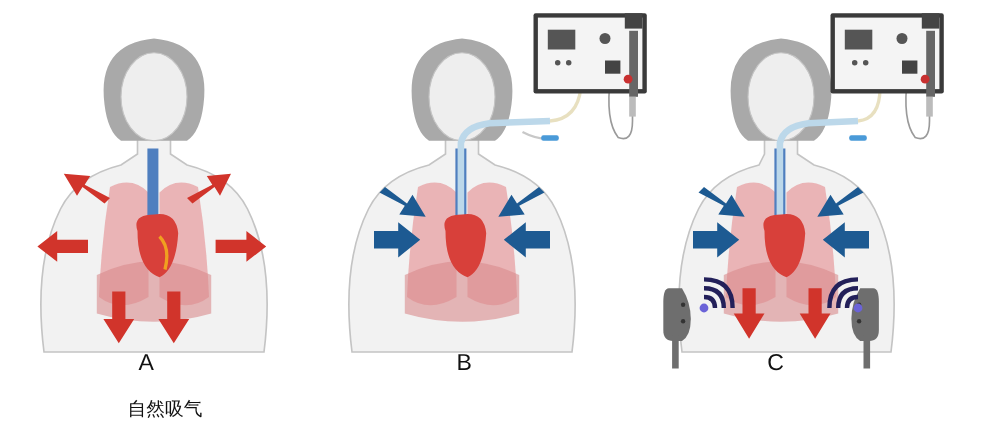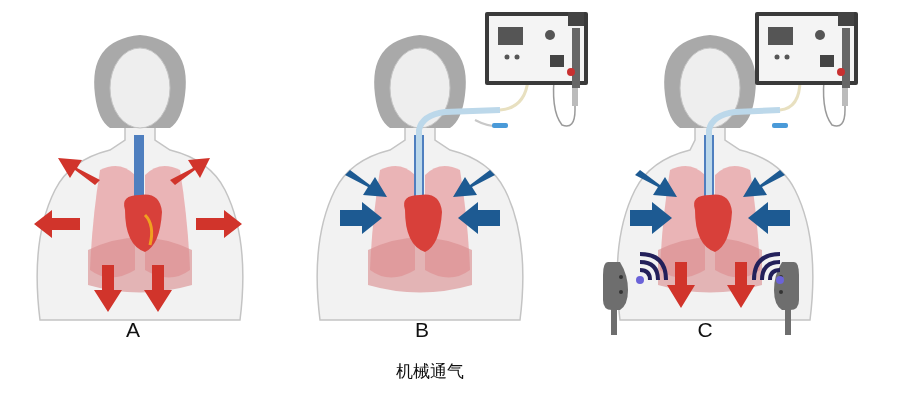--- a/index.html
+++ b/index.html
@@ -32,20 +32,21 @@
     <g fill="#d1342b">
       <polygon points="95,185 75,170 70,178 58,158 82,160 77,168 100,180"></polygon>
       <polygon points="175,185 195,170 200,178 210,158 188,160 193,168 170,180"></polygon>
       <polygon points="80,218 52,218 52,210 34,224 52,238 52,230 80,230"></polygon>
       <polygon points="196,218 224,218 224,210 242,224 224,238 224,230 196,230"></polygon>
       <polygon points="102,265 114,265 114,290 122,290 108,312 94,290 102,290"></polygon>
       <polygon points="152,265 164,265 164,290 172,290 158,312 144,290 152,290"></polygon>
     </g>
   </svg>
   <div class="letter" style="left:83px">A</div>
+  <div class="caption" style="left:95px; width:110px">自然吸气</div>
 </div>
 
 <div class="panel" style="left:300px">
   <svg width="300" height="340" viewBox="0 0 300 340">
     <path d="M20 320 Q10 240 35 190 Q50 160 90 150 L105 140 L105 120 L135 120 L135 140 L150 150 Q190 160 205 190 Q230 240 220 320 Z" fill="#f2f2f2" stroke="#c4c4c4" stroke-width="1.5"></path>
     <path d="M75 95 Q68 40 120 35 Q172 40 165 95 Q162 120 150 128 L90 128 Q78 120 75 95 Z" fill="#a9a9a9"></path>
     <ellipse cx="120" cy="88" rx="30" ry="40" fill="#eeeeee" stroke="#c4c4c4"></ellipse>
     <path d="M80 170 Q72 220 70 270 Q90 285 115 270 L115 175 Q100 160 80 170 Z" fill="#e9a9ab" opacity="0.85"></path>
     <path d="M160 170 Q168 220 170 270 Q150 285 125 270 L125 175 Q140 160 160 170 Z" fill="#e9a9ab" opacity="0.85"></path>
     <path d="M68 250 Q120 225 172 250 L172 285 Q120 300 68 285 Z" fill="#d88a8c" opacity="0.6"></path>
@@ -73,21 +74,20 @@
 
     <g fill="#1d5a92">
       <polygon points="50,170 70,185 75,177 87,197 63,195 68,187 45,175"></polygon>
       <polygon points="190,170 170,185 165,177 153,197 177,195 172,187 195,175"></polygon>
       <polygon points="40,210 62,210 62,202 82,218 62,234 62,226 40,226"></polygon>
       <polygon points="200,210 178,210 178,202 158,218 178,234 178,226 200,226"></polygon>
     </g>
     <path d="M105 210 Q100 195 120 195 Q140 192 142 212 Q140 245 125 252 Q105 245 105 210 Z" fill="#d8403a"></path>
   </svg>
   <div class="letter" style="left:72px">B</div>
-  <div class="caption" style="left:75px; width:110px">机械通气</div>
 </div>
 
 <div class="panel" style="left:600px">
   <svg width="300" height="340" viewBox="0 0 300 340">
     <path d="M20 320 Q10 240 35 190 Q50 160 90 150 L95 140 L95 120 L125 120 L125 140 L140 150 Q180 160 195 190 Q220 240 210 320 Z" fill="#f2f2f2" stroke="#c4c4c4" stroke-width="1.5"></path>
     <path d="M65 95 Q58 40 110 35 Q162 40 155 95 Q152 120 140 128 L80 128 Q68 120 65 95 Z" fill="#a9a9a9"></path>
     <ellipse cx="110" cy="88" rx="30" ry="40" fill="#eeeeee" stroke="#c4c4c4"></ellipse>
     <path d="M70 170 Q62 220 60 270 Q80 285 105 270 L105 175 Q90 160 70 170 Z" fill="#e9a9ab" opacity="0.85"></path>
     <path d="M150 170 Q158 220 160 270 Q140 285 115 270 L115 175 Q130 160 150 170 Z" fill="#e9a9ab" opacity="0.85"></path>
     <path d="M58 250 Q110 225 162 250 L162 285 Q110 300 58 285 Z" fill="#d88a8c" opacity="0.6"></path>

